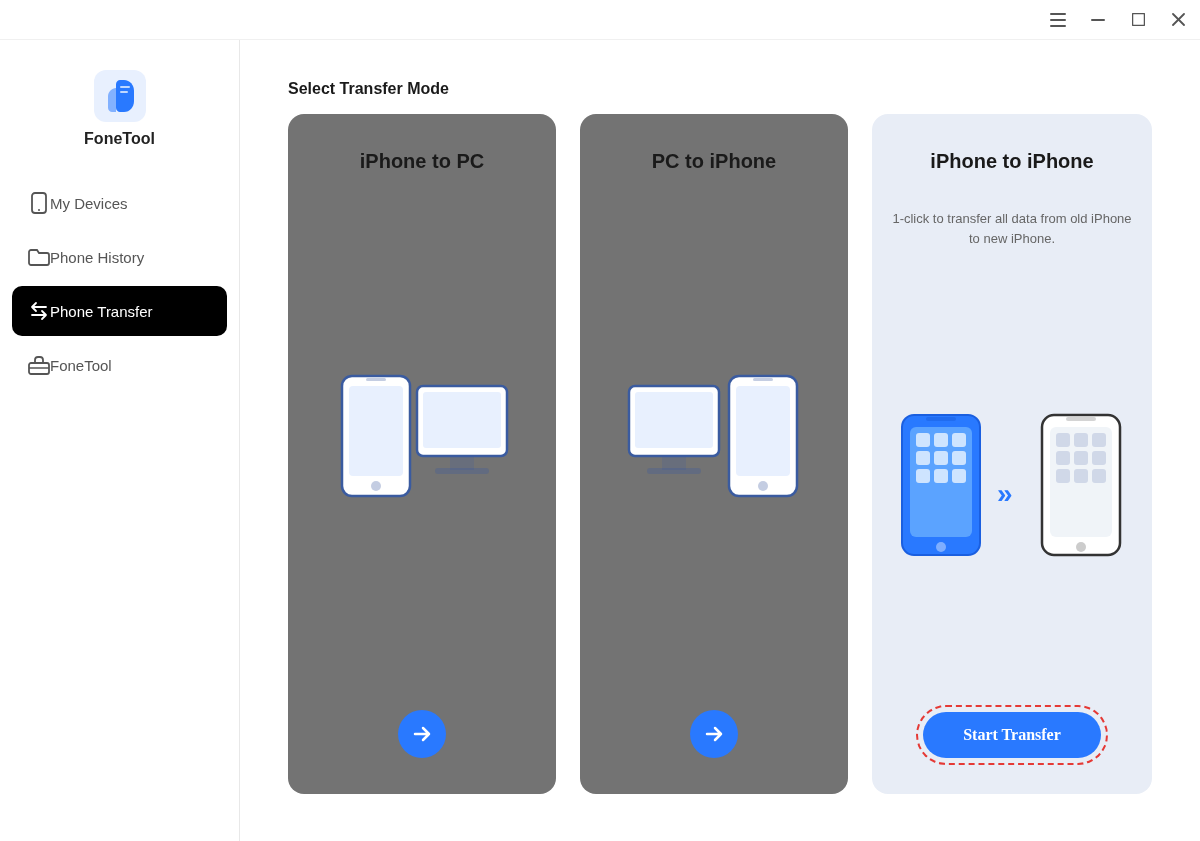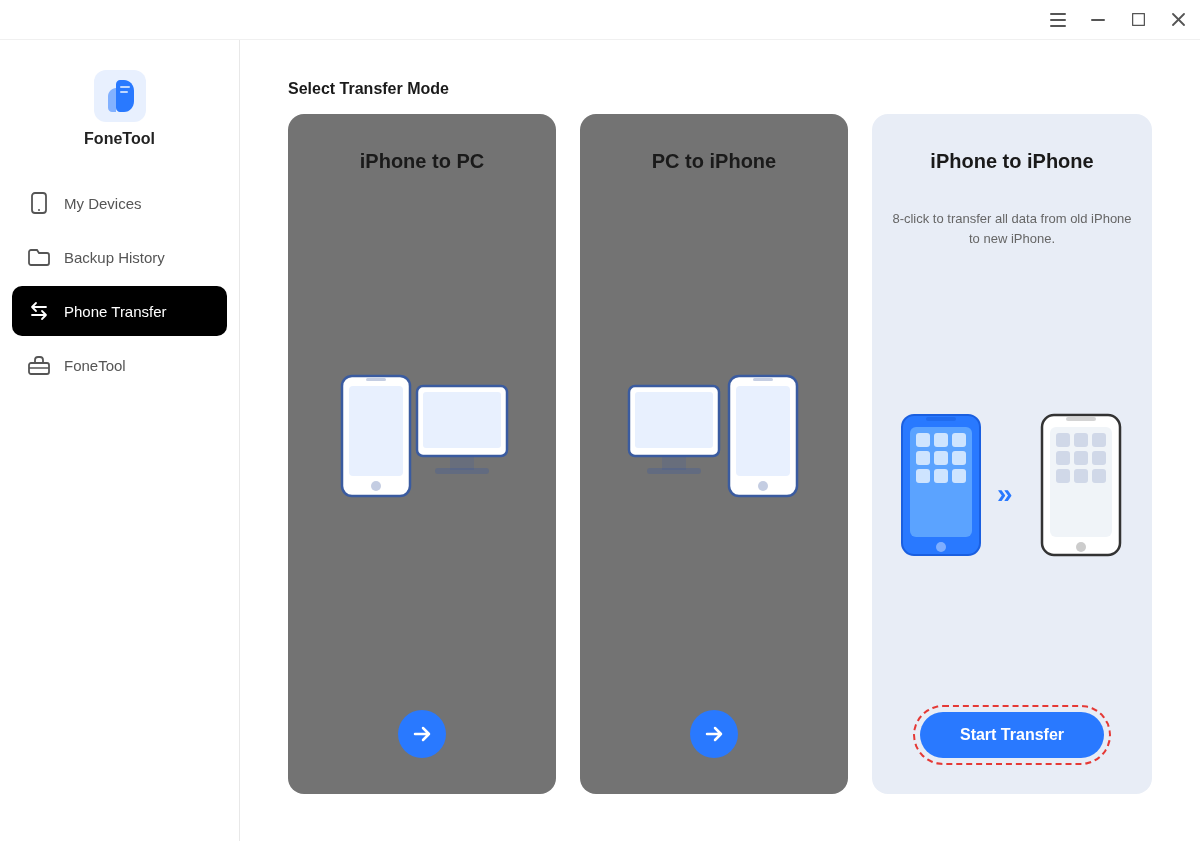--- a/index.html
+++ b/index.html
@@ -75,21 +75,20 @@
     }
     .sidebar-nav {
       display: flex;
       flex-direction: column;
       gap: 4px;
       padding: 0 12px;
     }
     .nav-item {
       display: flex;
       align-items: center;
-      gap: 14px;
       padding: 14px 16px;
       border-radius: 10px;
       cursor: pointer;
       color: #555;
       font-size: 15px;
       font-weight: 500;
       transition: background 0.15s;
     }
     .nav-item.active {
       background: #000000;
@@ -188,20 +187,21 @@
       border: none;
       border-radius: 24px;
       padding: 14px 40px;
       font-size: 16px;
       font-weight: 600;
       cursor: pointer;
       outline: 2px dashed #e53935;
       outline-offset: 5px;
       margin-top: auto;
       flex-shrink: 0;
+      font-family: Liberation Serif, serif;
     }
     
   </style>
 </head>
 <body>
 
 <div class="title-bar">
   <div class="title-bar-controls">
     <div class="title-bar-btn">
       <svg width="16" height="14" viewBox="0 0 16 14" fill="none">
@@ -256,21 +256,21 @@
         <span>My Devices</span>
       </div>
 
 
       <div class="nav-item">
         <span class="nav-icon">
           <svg width="22" height="18" viewBox="0 0 22 18" fill="none">
             <path d="M1 4 C1 2.9 1.9 2 3 2 L9 2 L11 5 L19 5 C20.1 5 21 5.9 21 7 L21 15 C21 16.1 20.1 17 19 17 L3 17 C1.9 17 1 16.1 1 15 Z" stroke="currentColor" stroke-width="1.8" fill="none"></path>
           </svg>
         </span>
-        <span>Backup History</span>
+        <span>Phone History</span>
       </div>
 
       <div class="nav-item active">
         <span class="nav-icon">
           <svg width="22" height="20" viewBox="0 0 22 20" fill="none">
             <path d="M4 14 L18 14 M14 10 L18 14 L14 18" stroke="currentColor" stroke-width="1.8" stroke-linecap="round" stroke-linejoin="round"></path>
             <path d="M18 6 L4 6 M8 2 L4 6 L8 10" stroke="currentColor" stroke-width="1.8" stroke-linecap="round" stroke-linejoin="round"></path>
           </svg>
         </span>
         <span>Phone Transfer</span>
@@ -339,21 +339,21 @@
         </div>
         <div class="arrow-btn">
           <svg viewBox="0 0 22 22" fill="none">
             <path d="M4 11 L18 11 M12 5 L18 11 L12 17" stroke="white" stroke-width="2.5" stroke-linecap="round" stroke-linejoin="round"></path>
           </svg>
         </div>
       </div>
 
       <div class="transfer-card highlighted">
         <div class="card-title">iPhone to iPhone</div>
-        <div class="card-subtitle">8-click to transfer all data from old iPhone to new iPhone.</div>
+        <div class="card-subtitle">1-click to transfer all data from old iPhone to new iPhone.</div>
         <div class="card-illustration">
           <svg width="240" height="200" viewBox="0 0 240 200" fill="none">
 
             <rect x="10" y="20" width="78" height="140" rx="12" fill="#2979ff" stroke="#1a5fe0" stroke-width="2"></rect>
             <rect x="18" y="32" width="62" height="110" rx="6" fill="#5ba3ff"></rect>
 
             <rect x="24" y="38" width="14" height="14" rx="3" fill="white" opacity="0.7"></rect>
             <rect x="42" y="38" width="14" height="14" rx="3" fill="white" opacity="0.7"></rect>
             <rect x="60" y="38" width="14" height="14" rx="3" fill="white" opacity="0.7"></rect>
             <rect x="24" y="56" width="14" height="14" rx="3" fill="white" opacity="0.7"></rect>

